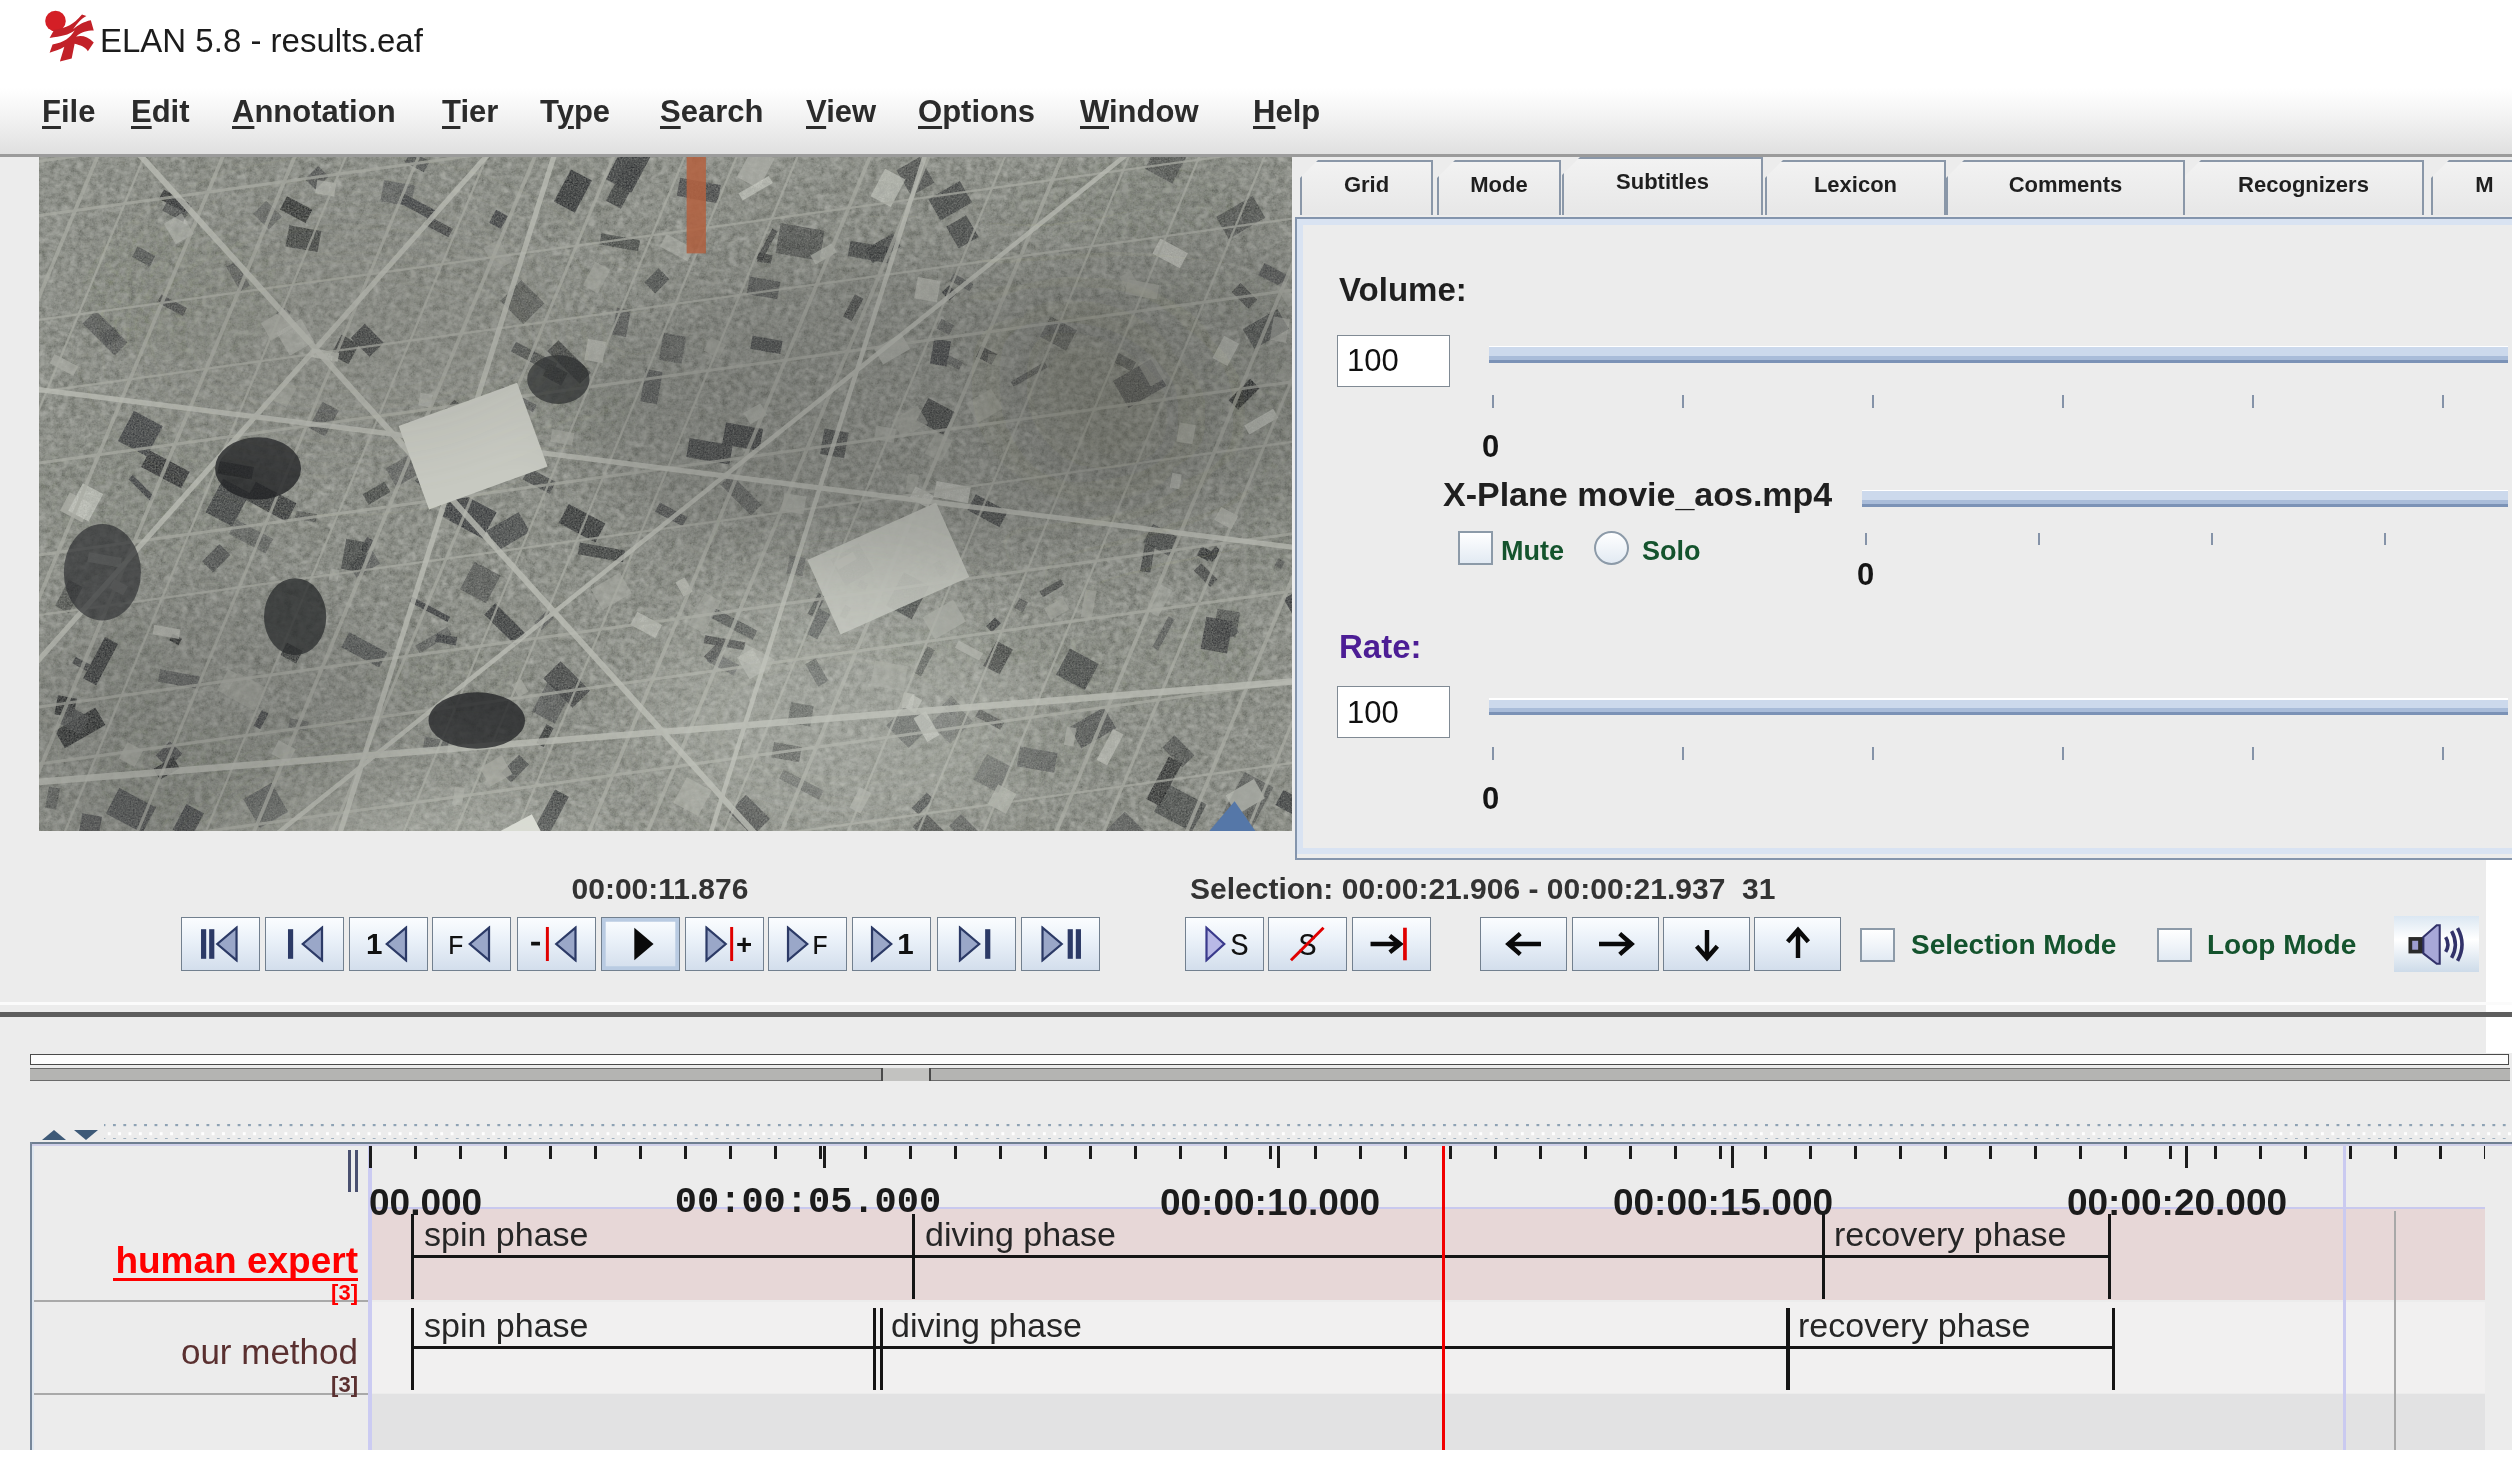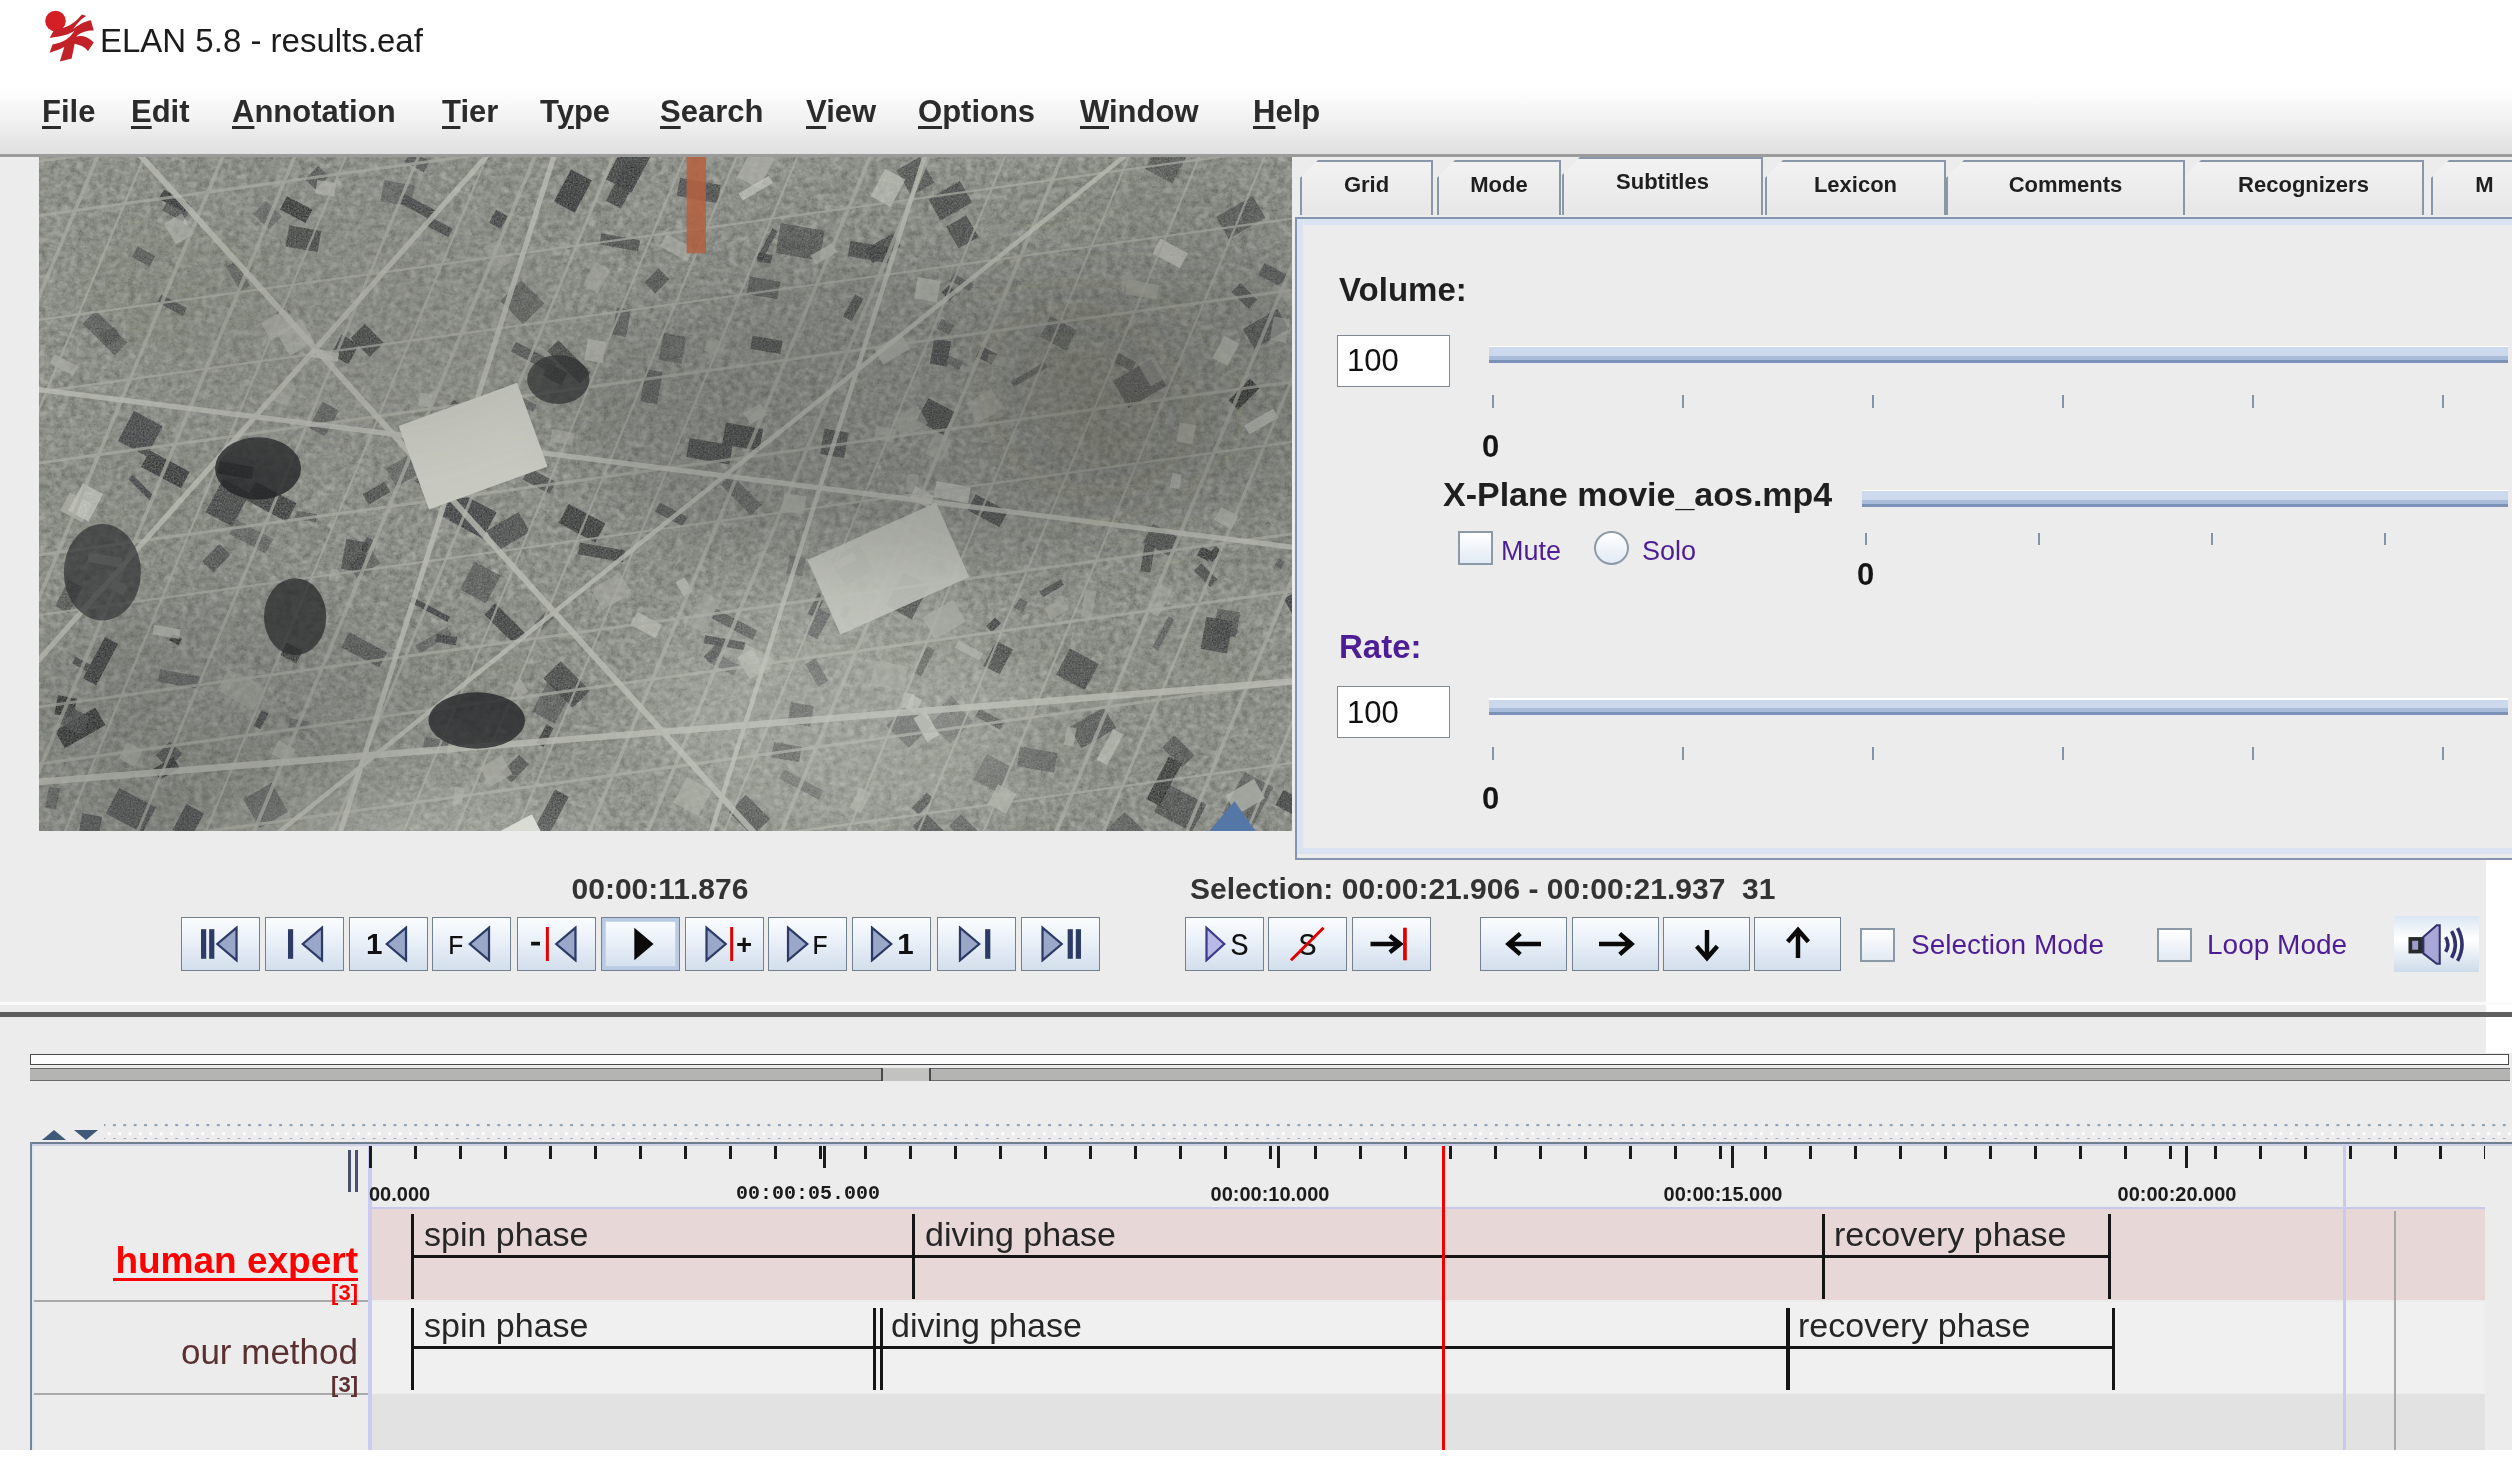--- a/index.html
+++ b/index.html
@@ -11,25 +11,25 @@
 #menubar{position:absolute;left:0;top:88px;width:2512px;height:66px;background:linear-gradient(180deg,#ffffff 0%,#f4f4f4 40%,#e0e0e0 100%);border-bottom:3px solid #9b9b9b;}
 .mi{position:absolute;top:94px;font-size:31px;font-weight:bold;color:#2b2b2b;}
 
 .tab{position:absolute;background:linear-gradient(180deg,#f2f2f2,#e7e7e7);border:2.2px solid #8a97a8;border-bottom:none;clip-path:polygon(0 18px,18px 0,100% 0,100% 100%,0 100%);font-size:22px;font-weight:bold;color:#1f1f1f;text-align:center;}
 .tab span{position:relative;top:10.4px;}
 
 .mbtn{position:absolute;width:77px;height:52px;border:1.5px solid #72808f;background:linear-gradient(180deg,#fbfdff 0%,#e9f0f8 45%,#d3deec 100%);}
 .mbtn svg{position:absolute;left:50%;top:50%;transform:translate(-50%,-50%);}
 
 .cb{position:absolute;width:31px;height:30px;border:2.2px solid #8c9aa8;background:linear-gradient(180deg,#ffffff,#e2eaf3);}
-.cblab{position:absolute;font-size:28px;font-weight:normal;color:#4c1d95;}
+.cblab{position:absolute;font-size:28px;font-weight:bold;color:#14532d;}
 
 .strack{position:absolute;height:17px;background:linear-gradient(180deg,#ffffff 0 1.5px,#ccd9ec 1.5px 9.6px,#a9bcd9 9.6px 14px,#7b92b6 14px 17px);}
 
-.rlab{position:absolute;font-size:20px;line-height:1;font-weight:bold;color:#1b1b1b;white-space:nowrap;}
+.rlab{position:absolute;font-size:37px;line-height:1;font-weight:bold;color:#1b1b1b;white-space:nowrap;}
 .alab{position:absolute;font-size:34px;line-height:1;color:#262626;white-space:nowrap;}
 </style>
 </head>
 <body>
 <div id="root">
 
 <div class="abs" style="left:0;top:0;width:2512px;height:88px;background:#ffffff;"></div>
 <svg class="abs" style="left:39px;top:10.4px;" width="58" height="53" viewBox="0 0 78 72">
   <circle cx="22" cy="15" r="14" fill="#d41f26"></circle>
   <path d="M58 6 C46 20 38 24 20 27 L14 38 C30 36 40 34 48 28 C42 38 34 44 18 47 L14 58 C20 56 28 54 34 50 L28 70 L44 66 L48 46 C56 48 62 50 66 56 L74 44 C66 36 58 34 50 36 C58 30 64 28 74 28 L70 14 C60 16 54 20 46 26 C52 18 56 12 64 8 Z" fill="#c22128"></path>

